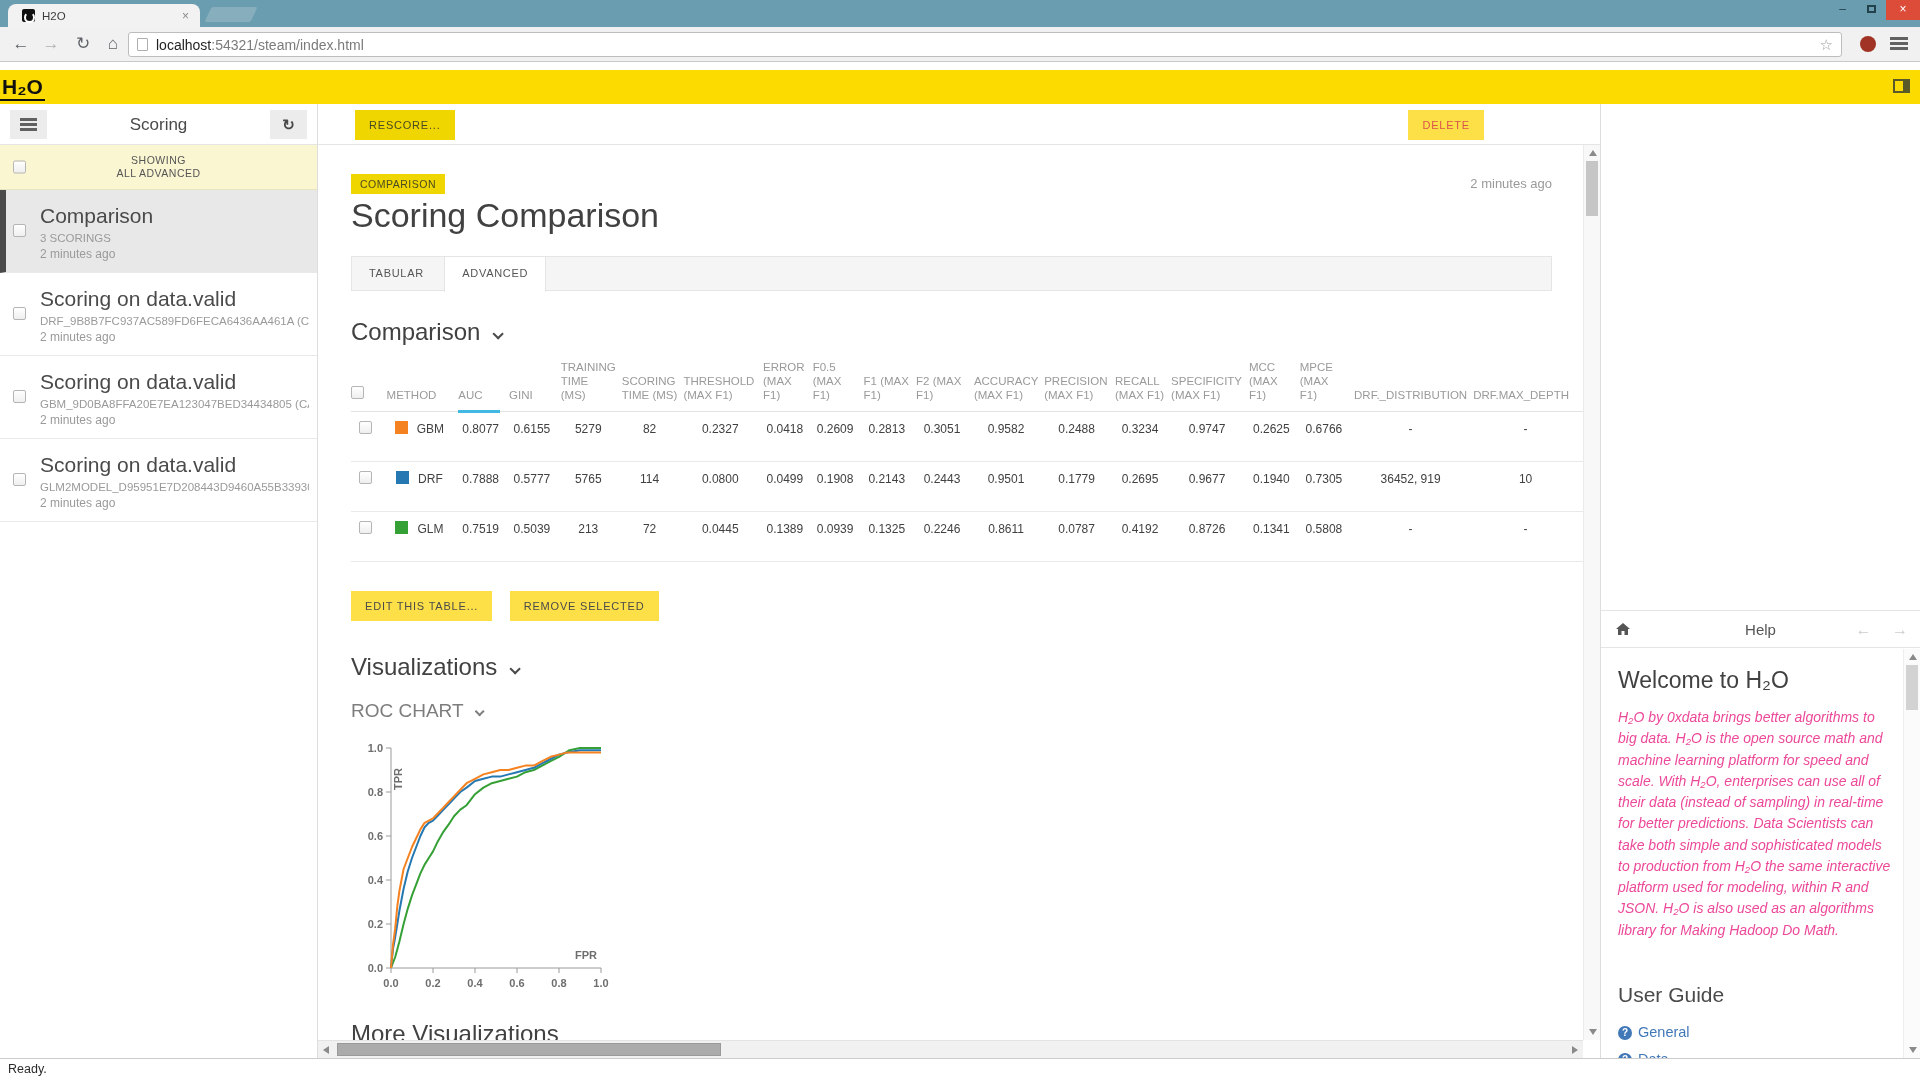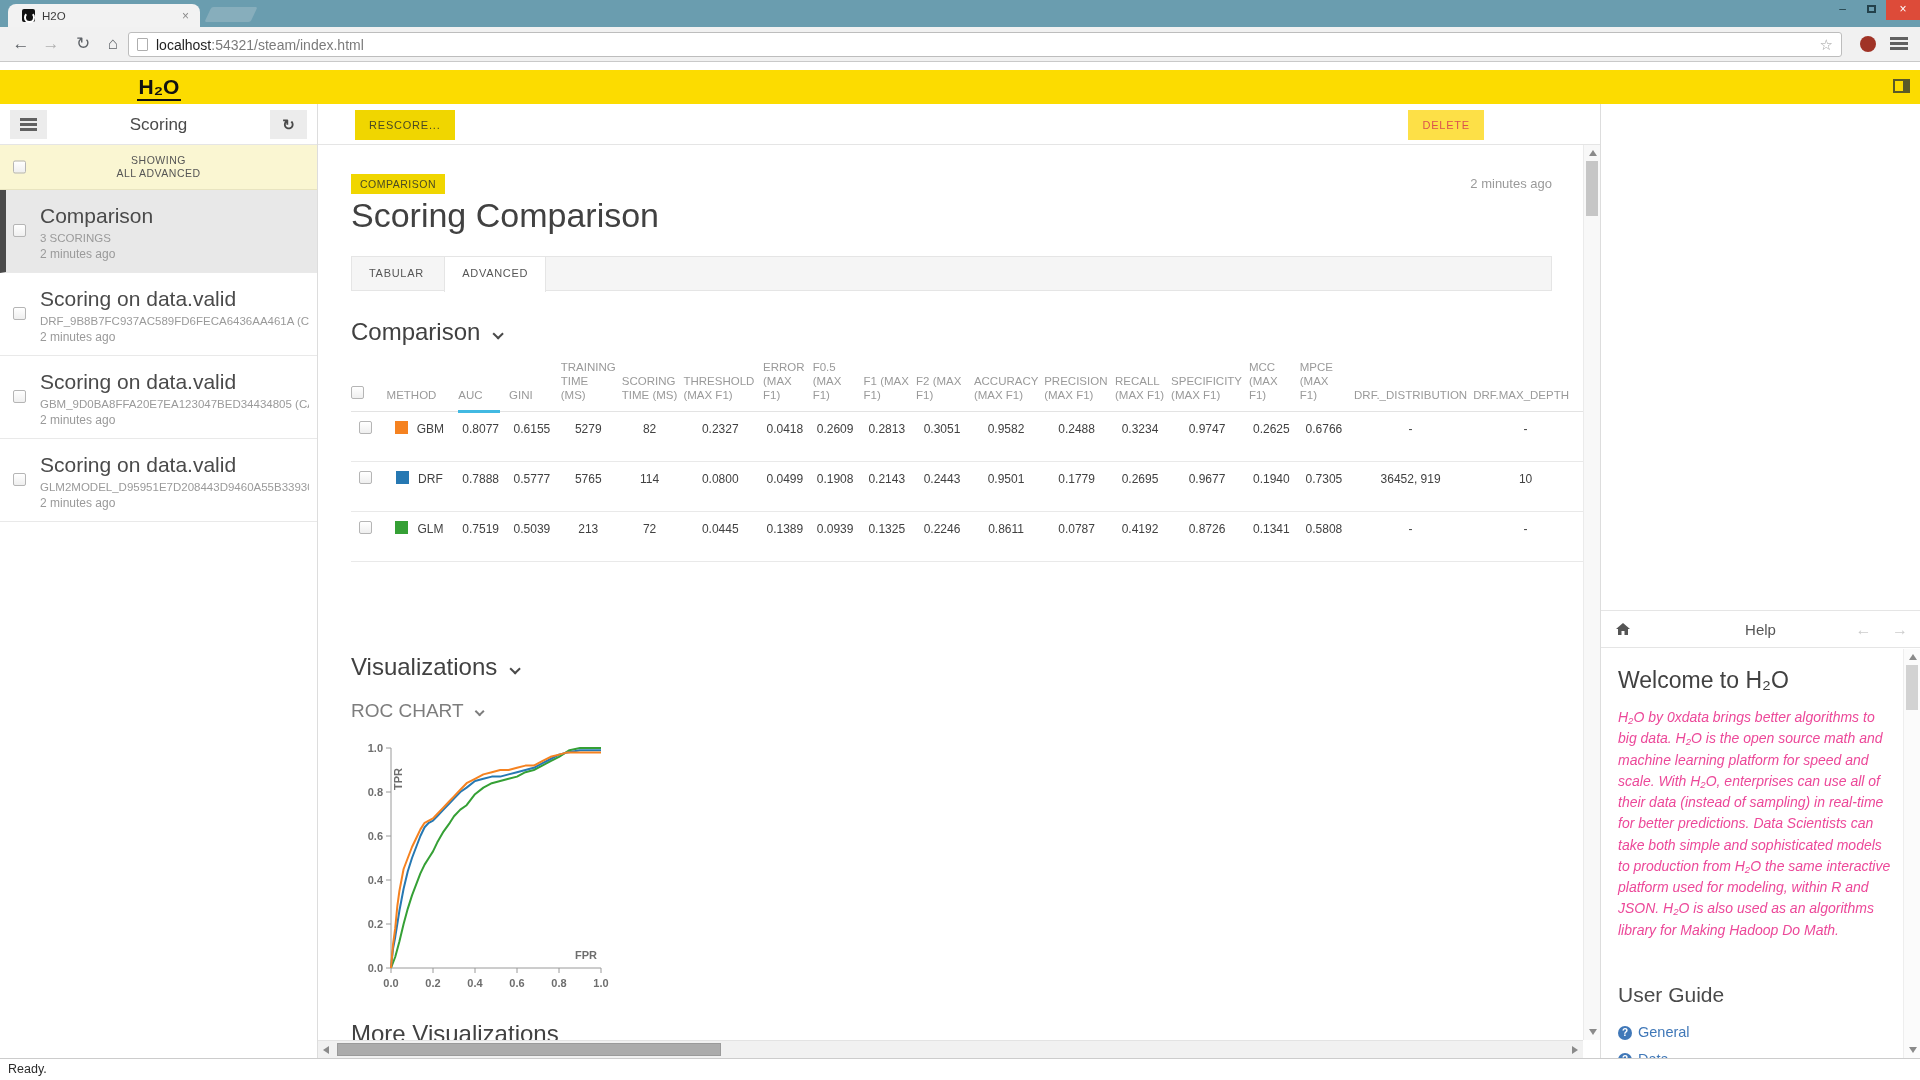--- a/index.html
+++ b/index.html
@@ -31,21 +31,21 @@
   .doc-icon { width:11px; height:13px; border:1px solid #aeaeae; border-radius:1px; margin-right:8px; background:#fff; }
   .url-host { font-size:14px; color:#1f1f1f; }
   .url-rest { font-size:14px; color:#7b7b7b; flex:1; }
   .star-icon { color:#9e9e9e; font-size:15px; }
   .ext-icon { position:absolute; right:44px; top:9px; width:16px; height:16px; border-radius:50%; background:#a03326; }
   .menu-icon { position:absolute; right:12px; top:10px; width:18px; height:13px; }
   .menu-icon i, .hamburger i { display:block; height:2.5px; background:#616161; margin-bottom:2.5px; }
 
   
   .app-header { position:absolute; left:0; top:70px; width:1920px; height:34px; background:#fcdc00; }
-  .logo { position:absolute; left:0; top:0; width:318px; height:34px; text-align:center; line-height:34px;
+  .logo { position:absolute; left:0; top:0; width:318px; height:34px; line-height:34px;
     font-size:21px; font-weight:bold; color:#111; }
   .logo span { border-bottom:2px solid #111; padding:0 2px 1px 2px; }
   .panel-toggle { position:absolute; right:10px; top:9px; width:17px; height:14px; border:2px solid #5a5a28; }
   .panel-toggle i { position:absolute; right:0; top:0; bottom:0; width:5px; background:#5a5a28; display:block; }
 
   
   .sidebar { position:absolute; left:0; top:104px; width:318px; height:954px; background:#fff; border-right:1px solid #ddd; }
   .main { position:absolute; left:318px; top:104px; width:1282px; height:954px; background:#fff; overflow:hidden; }
   .inspector { position:absolute; left:1600px; top:104px; width:320px; height:954px; background:#fff; border-left:1px solid #ddd; }
 
@@ -350,20 +350,24 @@
             <td>0.8726</td>
             <td>0.1341</td>
             <td>0.5808</td>
             <td>-</td>
             <td>-</td>
           </tr>
         </tbody>
     </table>
   </div>
 
+  <div class="table-actions">
+    <button class="btn">EDIT THIS TABLE...</button>
+    <button class="btn">REMOVE SELECTED</button>
+  </div>
 
   <div class="section-h viz-h">
     <span>Visualizations</span><span class="chev"></span>
   </div>
   <div class="roc-h">
     <span>ROC CHART</span><span class="chev"></span>
   </div>
 
   <svg class="roc-svg" width="272" height="262">
       <path d="M40 16 L40 236 L250 236" fill="none" stroke="#9a9a9a" stroke-width="1"></path>

